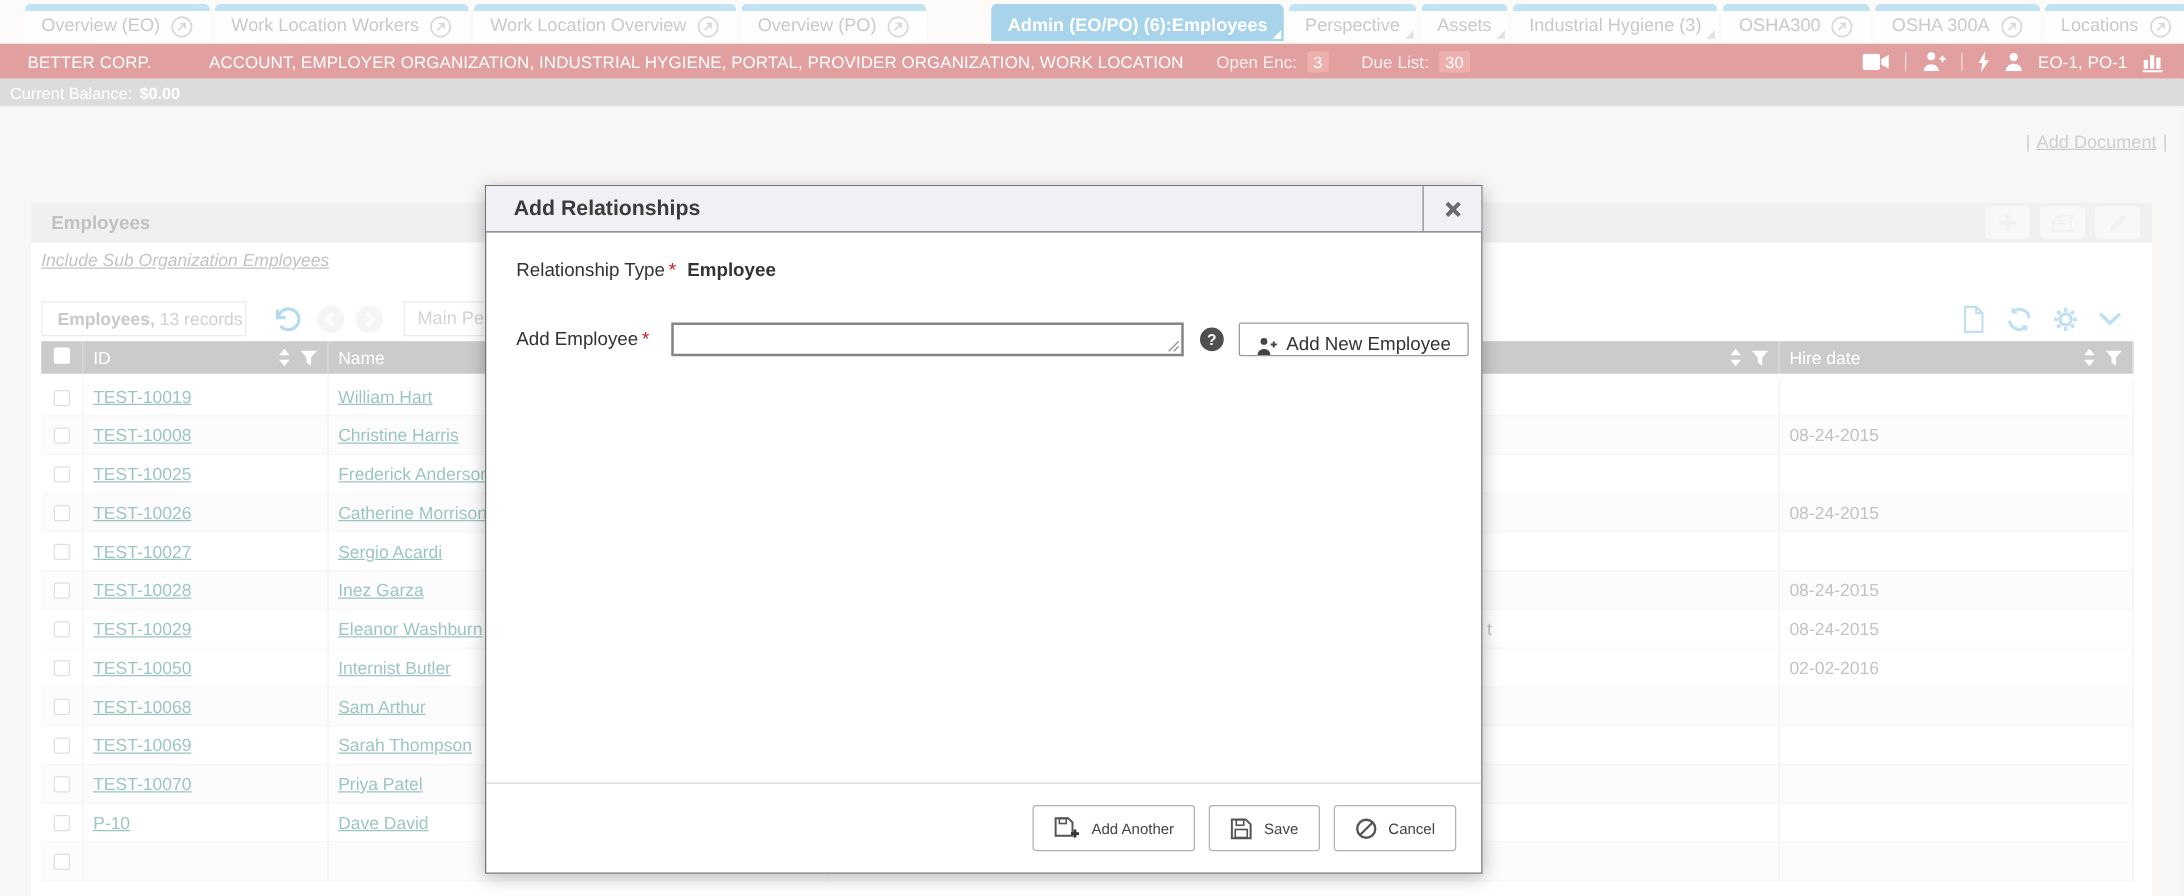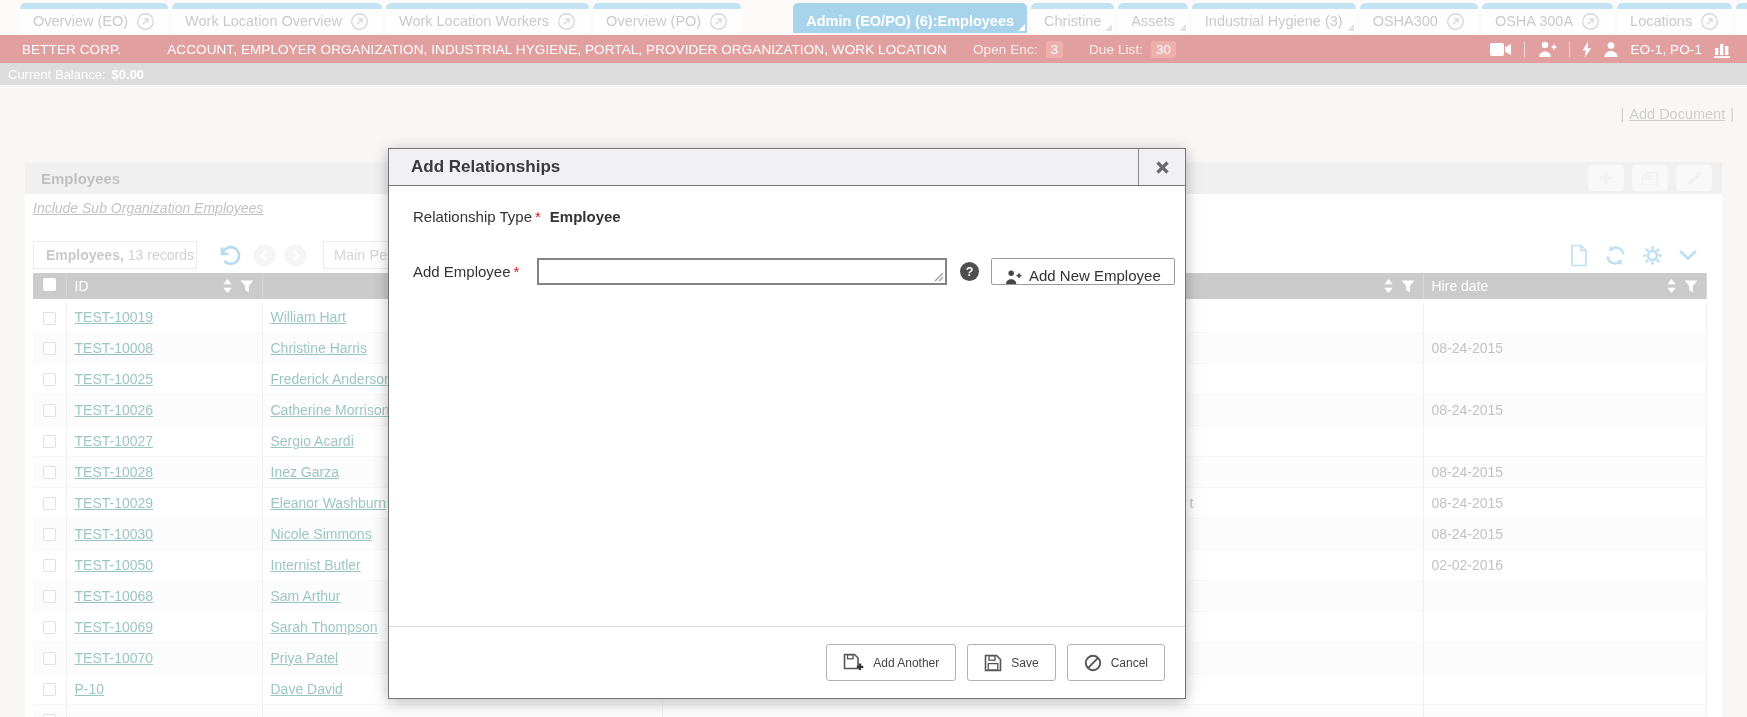--- a/index.html
+++ b/index.html
@@ -62,21 +62,21 @@
                font-size:14.5px; color:#9a9a9a; display:flex; align-items:center; padding:0 10px;
                white-space:nowrap; overflow:hidden; cursor:pointer; }
   .toolbar-right { margin-left:auto; display:flex; align-items:center; gap:15px; padding-right:10px; }
 
   
   .table-wrap { position:absolute; top:111px; left:8px; width:1673px; }
   table { border-collapse:collapse; table-layout:fixed; width:1673px; }
   col.c1{width:33px;} col.c2{width:196px;} col.c3{width:400px;} col.c4{width:761px;} col.c5{width:283px;}
   thead th { background:#838383; height:28px; font-weight:normal; color:#fff; font-size:14px;
              text-align:left; padding:0 8px; border-right:1px solid #a2a2a2; border-bottom:4px solid #fff; }
-  .hdr { display:flex; align-items:center; gap:7px;justify-content:flex-end; }
+  .hdr { display:flex; align-items:center; gap:7px; }
   .hdr .grow { flex:1; }
   tbody td { height:31px; border-bottom:1px solid #ececec; border-right:1px solid #dedede;
              font-size:14px; color:#6e6e6e; padding:0 8px; overflow:hidden; white-space:nowrap; }
   tbody tr.alt { background:#f7f7f7; }
   .cb { display:inline-block; width:13px; height:13px; border:1px solid #b5b5b5; border-radius:2px;
         background:#fff; vertical-align:middle; cursor:pointer; }
   .cb-hdr { display:inline-block; width:13px; height:13px; background:#fff; border-radius:2px; cursor:pointer; }
   td.cell-cb, th.cell-cb { text-align:center; padding:0; }
   a.row-link { color:#0f766e; text-decoration:underline; cursor:pointer; }
   .frag { margin-left:519px; }
@@ -120,51 +120,51 @@
       <div class="tab">
         <span class="tab-label">Overview (EO)</span>
         <span class="tab-ext">
           <svg width="19" height="19" viewBox="0 0 20 20">
             <circle cx="10" cy="10" r="8.2" fill="none" stroke="#9f9f9f" stroke-width="1.4"></circle>
             <path d="M7.2 12.8L12.5 7.5M8.6 7.3h4.1v4.1" fill="none" stroke="#9f9f9f" stroke-width="1.4"></path>
           </svg>
         </span>
       </div>
       <div class="tab">
+        <span class="tab-label">Work Location Workers</span>
+        <span class="tab-ext">
+          <svg width="19" height="19" viewBox="0 0 20 20">
+            <circle cx="10" cy="10" r="8.2" fill="none" stroke="#9f9f9f" stroke-width="1.4"></circle>
+            <path d="M7.2 12.8L12.5 7.5M8.6 7.3h4.1v4.1" fill="none" stroke="#9f9f9f" stroke-width="1.4"></path>
+          </svg>
+        </span>
+      </div>
+      <div class="tab">
         <span class="tab-label">Work Location Overview</span>
-        <span class="tab-ext">
-          <svg width="19" height="19" viewBox="0 0 20 20">
-            <circle cx="10" cy="10" r="8.2" fill="none" stroke="#9f9f9f" stroke-width="1.4"></circle>
-            <path d="M7.2 12.8L12.5 7.5M8.6 7.3h4.1v4.1" fill="none" stroke="#9f9f9f" stroke-width="1.4"></path>
-          </svg>
-        </span>
-      </div>
-      <div class="tab">
-        <span class="tab-label">Work Location Workers</span>
         <span class="tab-ext">
           <svg width="19" height="19" viewBox="0 0 20 20">
             <circle cx="10" cy="10" r="8.2" fill="none" stroke="#9f9f9f" stroke-width="1.4"></circle>
             <path d="M7.2 12.8L12.5 7.5M8.6 7.3h4.1v4.1" fill="none" stroke="#9f9f9f" stroke-width="1.4"></path>
           </svg>
         </span>
       </div>
       <div class="tab">
         <span class="tab-label">Overview (PO)</span>
         <span class="tab-ext">
           <svg width="19" height="19" viewBox="0 0 20 20">
             <circle cx="10" cy="10" r="8.2" fill="none" stroke="#9f9f9f" stroke-width="1.4"></circle>
             <path d="M7.2 12.8L12.5 7.5M8.6 7.3h4.1v4.1" fill="none" stroke="#9f9f9f" stroke-width="1.4"></path>
           </svg>
         </span>
       </div>
       <div class="tab active menu">
         <span class="tab-label">Admin (EO/PO) (6):Employees</span>
       </div>
       <div class="tab menu">
-        <span class="tab-label">Christine</span>
+        <span class="tab-label">Perspective</span>
       </div>
       <div class="tab menu">
         <span class="tab-label">Assets</span>
       </div>
       <div class="tab menu">
         <span class="tab-label">Industrial Hygiene (3)</span>
       </div>
       <div class="tab">
         <span class="tab-label">OSHA300</span>
         <span class="tab-ext">
@@ -451,27 +451,20 @@
     <td><span class="frag"></span></td>
     <td><span>08-24-2015</span></td>
   </tr>
               <tr>
     <td class="cell-cb"><span class="cb"></span></td>
     <td><a class="row-link">TEST-10029</a></td>
     <td><a class="row-link">Eleanor Washburn</a></td>
     <td><span class="frag">t</span></td>
     <td><span>08-24-2015</span></td>
   </tr>
-              <tr class="alt">
-    <td class="cell-cb"><span class="cb"></span></td>
-    <td><a class="row-link">TEST-10030</a></td>
-    <td><a class="row-link">Nicole Simmons</a></td>
-    <td><span class="frag"></span></td>
-    <td><span>08-24-2015</span></td>
-  </tr>
               <tr>
     <td class="cell-cb"><span class="cb"></span></td>
     <td><a class="row-link">TEST-10050</a></td>
     <td><a class="row-link">Internist Butler</a></td>
     <td><span class="frag"></span></td>
     <td><span>02-02-2016</span></td>
   </tr>
               <tr class="alt">
     <td class="cell-cb"><span class="cb"></span></td>
     <td><a class="row-link">TEST-10068</a></td>

